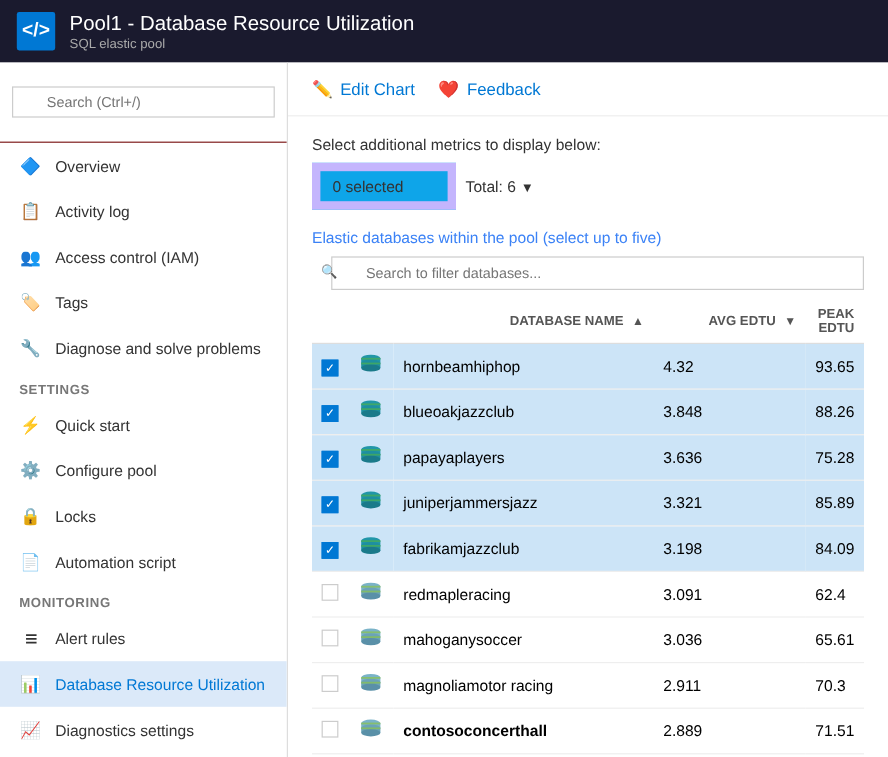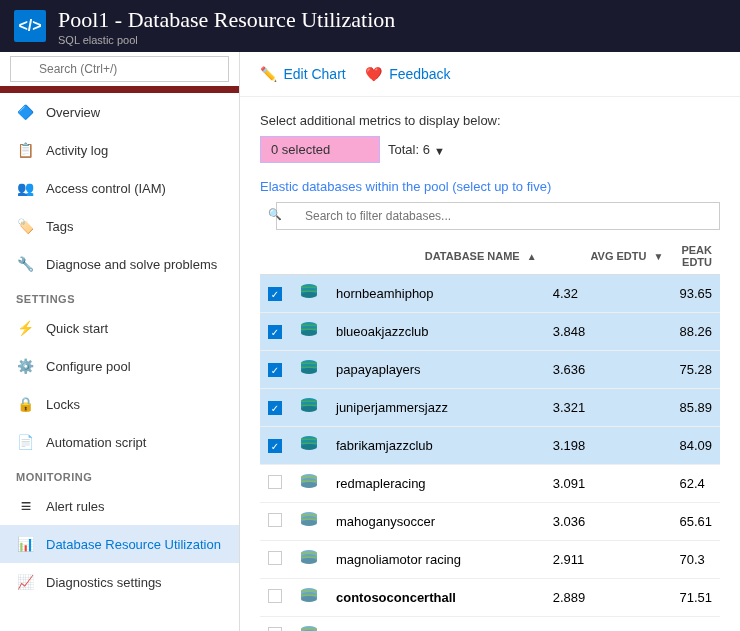--- a/index.html
+++ b/index.html
@@ -1,29 +1,29 @@
 <!DOCTYPE html>
 <html><head>
   <meta charset="utf-8">
   <style>
     * { box-sizing: border-box; margin: 0; padding: 0; }
     body { font-family: 'Segoe UI', Arial, sans-serif; font-size: 13px; background: #f0f0f0; display: flex; flex-direction: column; height: 631px; width: 740px; overflow: hidden; }
 
     
     .header { background: #1a1a2e; color: white; display: flex; align-items: center; padding: 8px 14px; height: 52px; flex-shrink: 0; }
     .header-icon { background: #0078d4; color: white; font-size: 16px; font-weight: bold; width: 32px; height: 32px; display: flex; align-items: center; justify-content: center; margin-right: 12px; border-radius: 2px; flex-shrink: 0; }
-    .header-text .title { font-size: 22px; font-weight: 300; color: white; font-family: Liberation Serif, serif; }
+    .header-text .title { font-size: 17px; font-weight: 300; color: white; }
     .header-text .subtitle { font-size: 11px; color: #aaa; margin-top: 1px; }
 
     
     .layout { display: flex; flex: 1; overflow: hidden; }
 
     
     .sidebar { width: 240px; background: white; border-right: 1px solid #ddd; display: flex; flex-direction: column; overflow-y: auto; flex-shrink: 0; }
-    .search-box { padding: 4px 10px; border-bottom: 7px solid #7f1d1d; }
+    .search-box { padding: 20px 10px; border-bottom: 1px solid #7f1d1d; }
     .search-input { width: 100%; border: 1px solid #ccc; padding: 5px 8px 5px 28px; font-size: 12px; color: #555; position: relative; }
     .search-wrapper { position: relative; }
     .search-wrapper::before { content: '🔍'; position: absolute; left: 6px; top: 5px; font-size: 11px; color: #888; }
 
     .sidebar-item { display: flex; align-items: center; padding: 9px 16px; cursor: pointer; color: #333; font-size: 13px; }
     .sidebar-item.active { background: #dbe9f9; color: #0078d4; }
     .sidebar-icon { width: 20px; height: 20px; margin-right: 10px; display: flex; align-items: center; justify-content: center; flex-shrink: 0; font-size: 14px; }
 
     .sidebar-section { padding: 10px 16px 4px; font-size: 11px; font-weight: 600; color: #777; text-transform: uppercase; letter-spacing: 0.5px; }
 
@@ -33,21 +33,21 @@
     
     .toolbar { display: flex; align-items: center; padding: 12px 20px; border-bottom: 1px solid #eee; gap: 20px; flex-shrink: 0; }
     .toolbar-btn { display: flex; align-items: center; gap: 6px; cursor: pointer; color: #0078d4; font-size: 14px; font-weight: 400; background: none; border: none; padding: 2px 0; }
 
     
     .content { padding: 16px 20px; overflow-y: auto; flex: 1; }
 
     .section-label { font-size: 13px; color: #333; margin-bottom: 8px; }
 
     .dropdown-row { display: flex; align-items: center; margin-bottom: 16px; }
-    .dropdown-select { border: 1px solid #c4b5fd; padding: 5px 10px; font-size: 13px; color: #333; display: flex; align-items: center; gap: 4px; cursor: pointer; background: #f9a8d4; min-width: 120px; }
+    .dropdown-select { border: 7px solid #c4b5fd; padding: 5px 10px; font-size: 13px; color: #333; display: flex; align-items: center; gap: 4px; cursor: pointer; background: #0ea5e9; min-width: 120px; }
     .dropdown-total { margin-left: 8px; font-size: 13px; color: #333; display: flex; align-items: flex-end; gap: 4px; }
 
     .db-section-label { font-size: 13px; color: #3b82f6; margin-bottom: 8px; }
 
     .filter-wrapper { position: relative; margin-bottom: 8px; padding-left: 16px; }
     .filter-wrapper::before { content: '🔍'; position: absolute; left: 8px; top: 6px; font-size: 11px; color: #888; }
     .filter-input { width: 100%; border: 1px solid #ccc; padding: 6px 8px 6px 28px; font-size: 12px; color: #888; }
 
     
     .db-table { width: 100%; border-collapse: collapse; }

